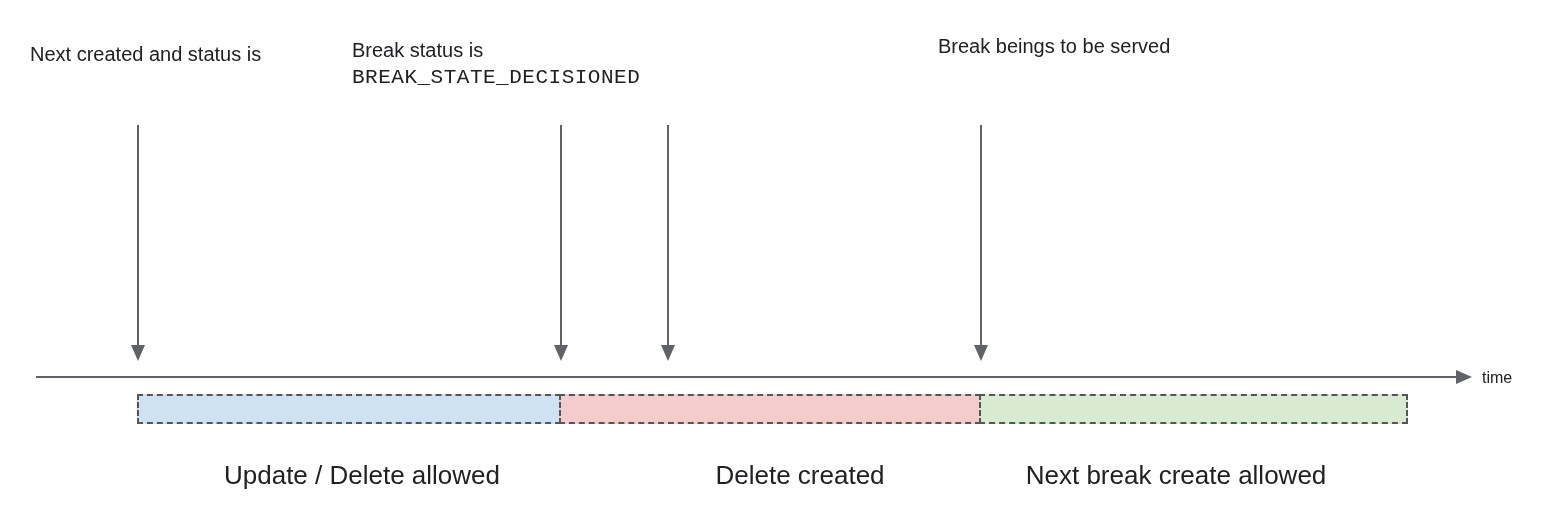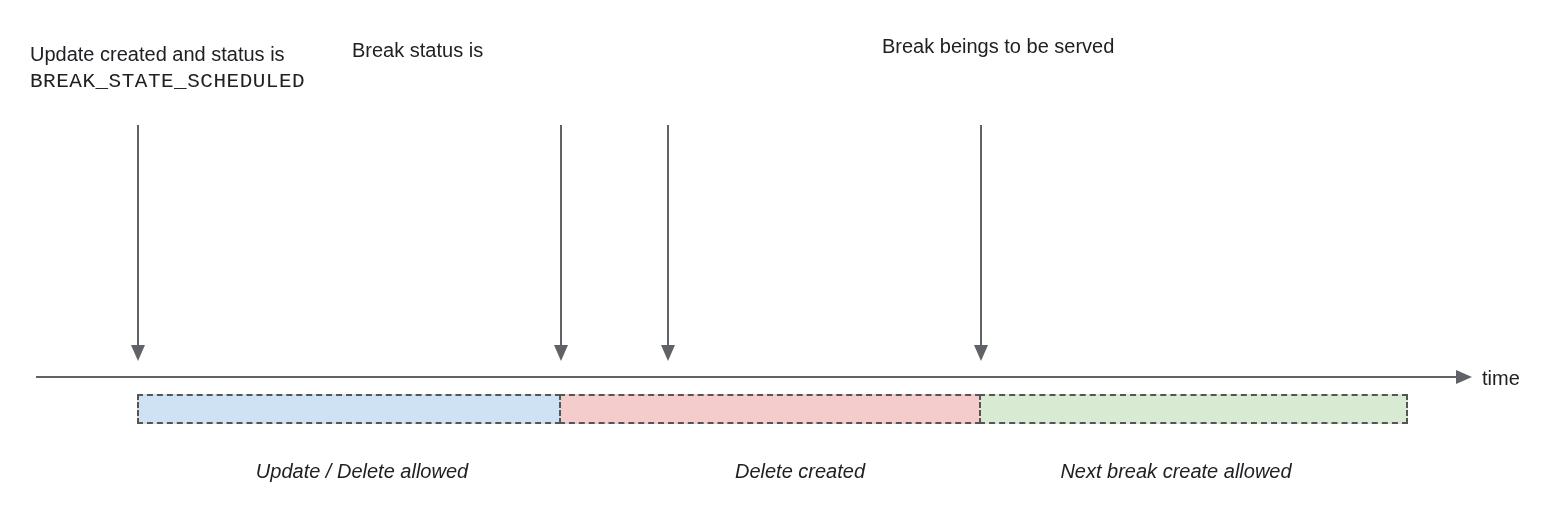--- a/index.html
+++ b/index.html
@@ -42,54 +42,53 @@
   }
   .timeline-head{
     position:absolute;
     width:0;height:0;
     border-top:7px solid transparent;
     border-bottom:7px solid transparent;
     border-left:16px solid #5f6368;
   }
   .time-label{
     position:absolute;
-    font-size:20px;
+    font-size:16px;
     line-height:24px;
   }
   .segment{
     position:absolute;
     top:394px;height:30px;
     box-sizing:border-box;
     border:2px dashed #555555;
   }
   .segment-label{
     position:absolute;
     top:460px;
     transform:translateX(-50%);
-    font-size:20px;
+    font-size:26px;
     white-space:nowrap;
-    font-style:italic;
   }
 </style>
 </head>
 <body>
 
 <div id="canvas">
 
   <div class="annotation" style="left:30px;top:40px;">
-    <div>Update created and status is</div>
-    <div class="code">BREAK_STATE_SCHEDULED</div>
+    <div>Next created and status is</div>
   </div>
 
   <div class="annotation" style="left:352px;top:36px;">
     <div>Break status is</div>
+    <div class="code">BREAK_STATE_DECISIONED</div>
   </div>
 
 
-  <div class="annotation" style="left:882px;top:32px;">
+  <div class="annotation" style="left:938px;top:32px;">
     <div>Break beings to be served</div>
   </div>
 
   <div class="arrow" style="left:131px;top:125px;">
     <div class="shaft"></div>
     <div class="head"></div>
   </div>
   <div class="arrow" style="left:554px;top:125px;">
     <div class="shaft"></div>
     <div class="head"></div>

